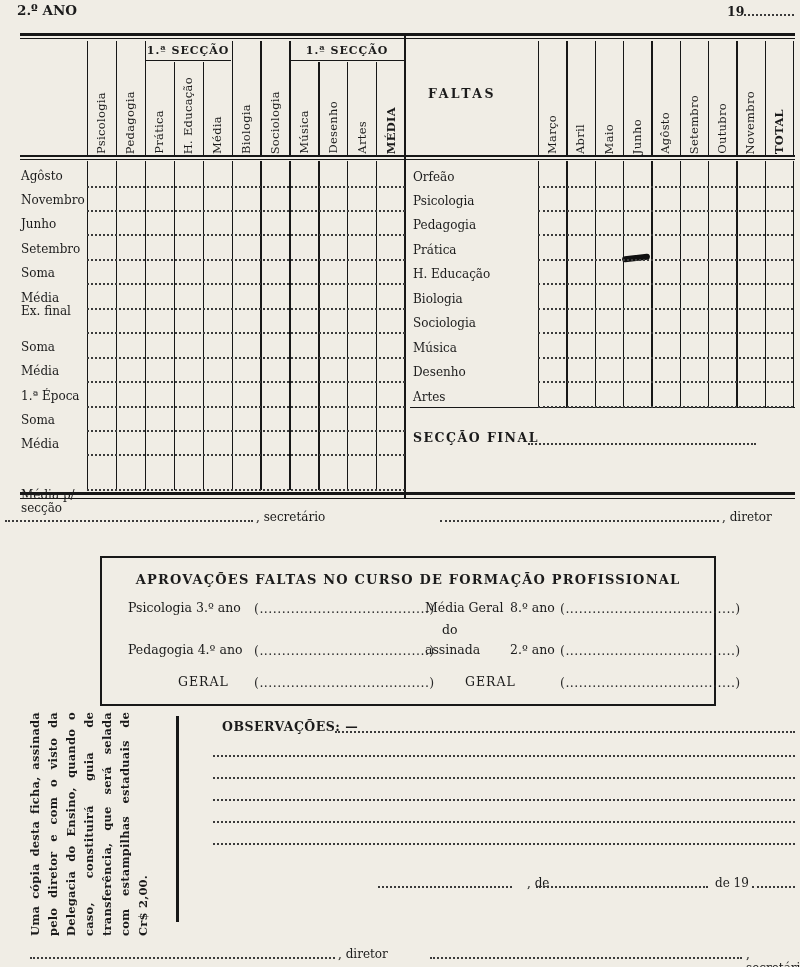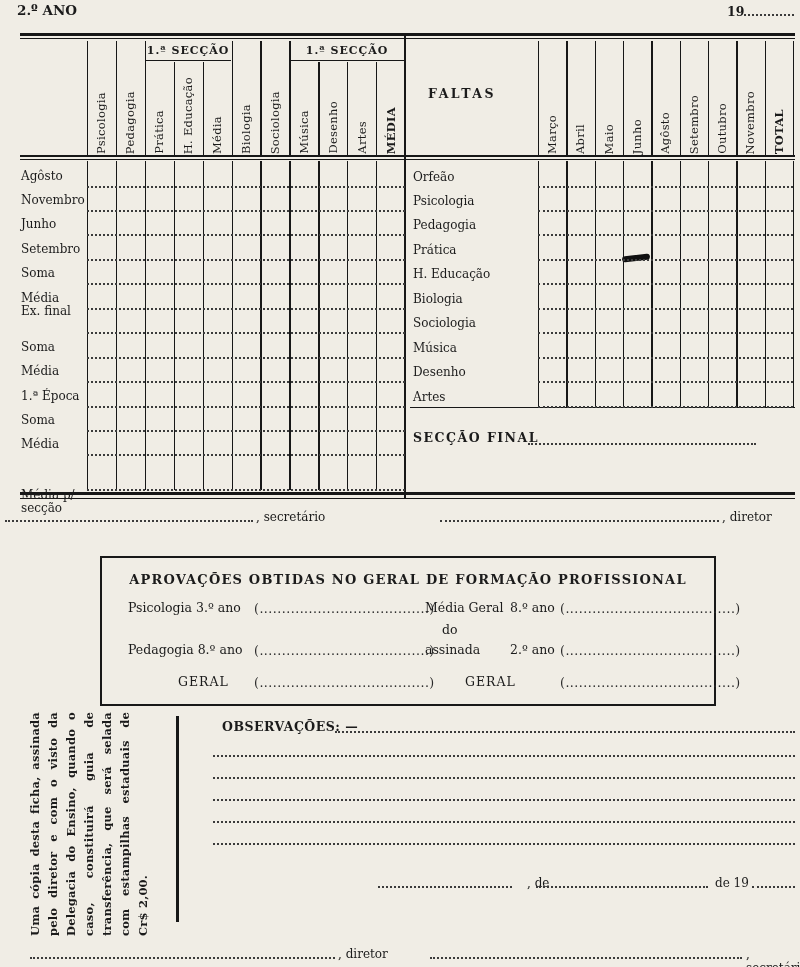--- a/index.html
+++ b/index.html
@@ -47,32 +47,32 @@
   <div class="ln" style="left:410px;top:406.5px;width:385px;height:1.5px;"></div>
 
   <div style="position:absolute;left:622px;top:255px;width:28px;height:6px;background:#101010;border-radius:3px;transform:rotate(-7deg);"></div>
 
   <div class="dl" style="left:5px;top:518px;width:248px;"></div>
   <div class="lbl" style="left:256px;top:510px;">, secretário</div>
   <div class="dl" style="left:440px;top:518px;width:279px;"></div>
   <div class="lbl" style="left:722px;top:510px;">, diretor</div>
 
   <div style="position:absolute;left:100px;top:556px;width:612px;height:146px;border:2.2px solid #181818;">
-    <div style="position:absolute;left:0;top:14px;width:100%;text-align:center;font-size:13px;font-weight:700;letter-spacing:1.2px;">APROVAÇÕES OBTIDAS NO GERAL DE FORMAÇÃO PROFISSIONAL</div>
+    <div style="position:absolute;left:0;top:14px;width:100%;text-align:center;font-size:13px;font-weight:700;letter-spacing:1.2px;">APROVAÇÕES FALTAS NO CURSO DE FORMAÇÃO PROFISSIONAL</div>
 
     <div class="apline" style="left:26px;top:42px;">Psicologia 3.º ano</div>
     <div class="apline parenfill" style="left:152px;top:43px;">(......................................)</div>
 
     <div class="apline" style="left:323px;top:42px;">Média Geral</div>
     <div class="apline" style="left:408px;top:42px;">8.º ano</div>
     <div class="apline parenfill" style="left:458px;top:43px;">(......................................)</div>
 
     <div class="apline" style="left:340px;top:64px;">do</div>
 
-    <div class="apline" style="left:26px;top:84px;">Pedagogia 8.º ano</div>
+    <div class="apline" style="left:26px;top:84px;">Pedagogia 4.º ano</div>
     <div class="apline parenfill" style="left:152px;top:85px;">(......................................)</div>
 
     <div class="apline" style="left:323px;top:84px;">assinada</div>
     <div class="apline" style="left:408px;top:84px;">2.º ano</div>
     <div class="apline parenfill" style="left:458px;top:85px;">(......................................)</div>
 
     <div class="apline" style="left:76px;top:116px;letter-spacing:1px;">GERAL</div>
     <div class="apline parenfill" style="left:152px;top:117px;">(......................................)</div>
     <div class="apline" style="left:363px;top:116px;letter-spacing:1px;">GERAL</div>
     <div class="apline parenfill" style="left:458px;top:117px;">(......................................)</div>

